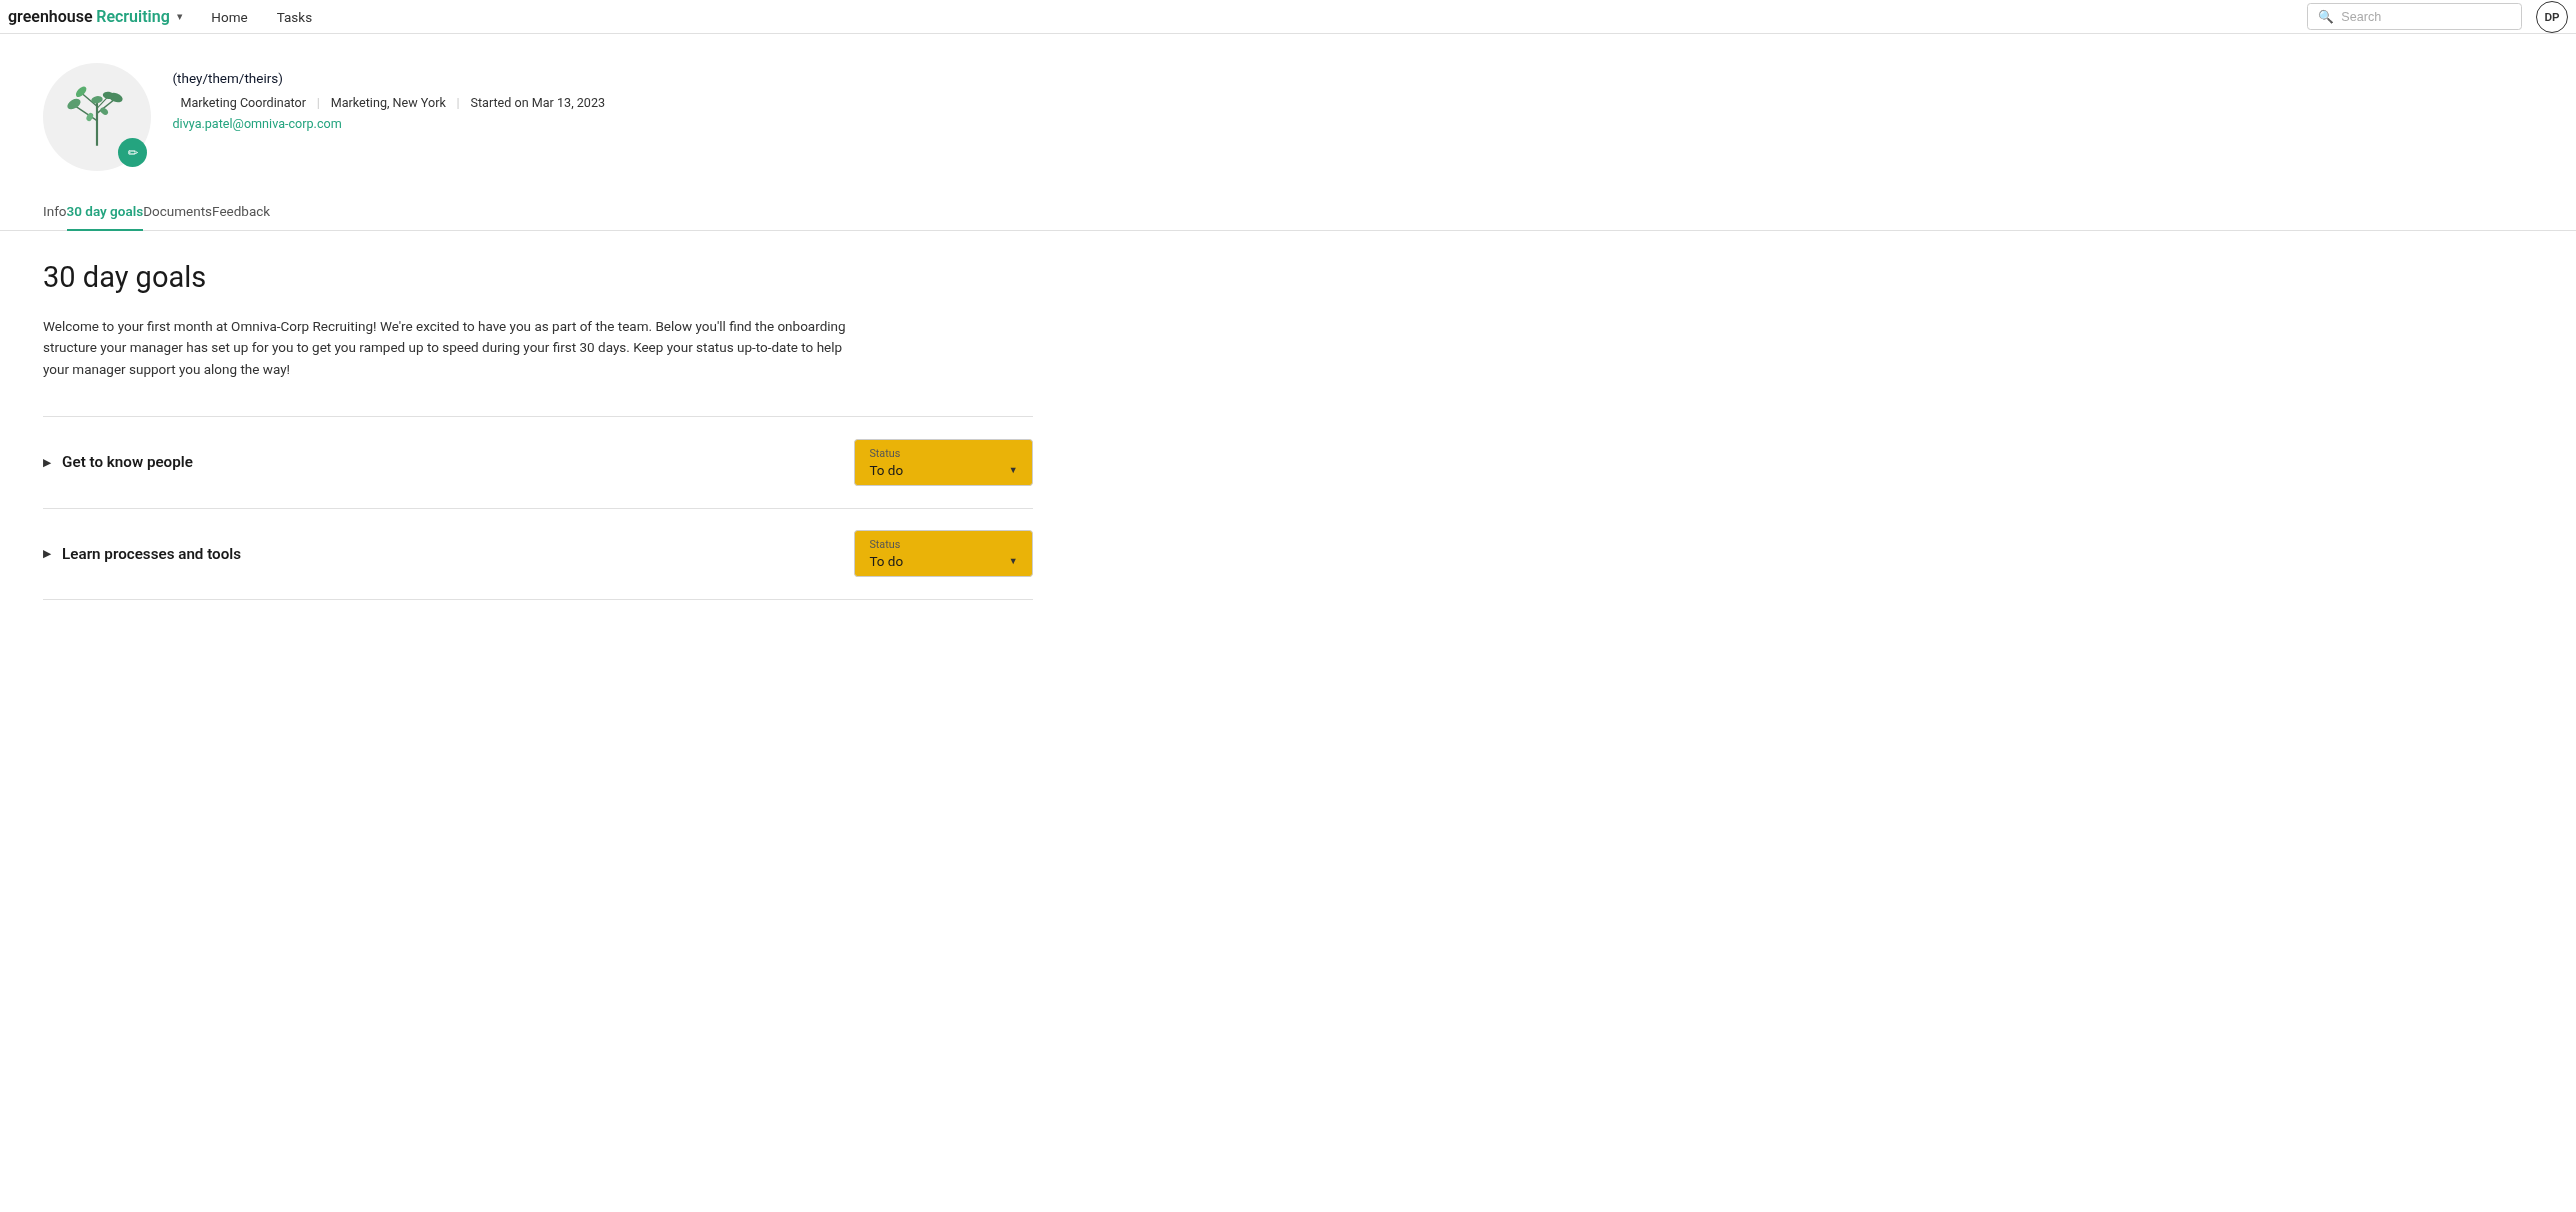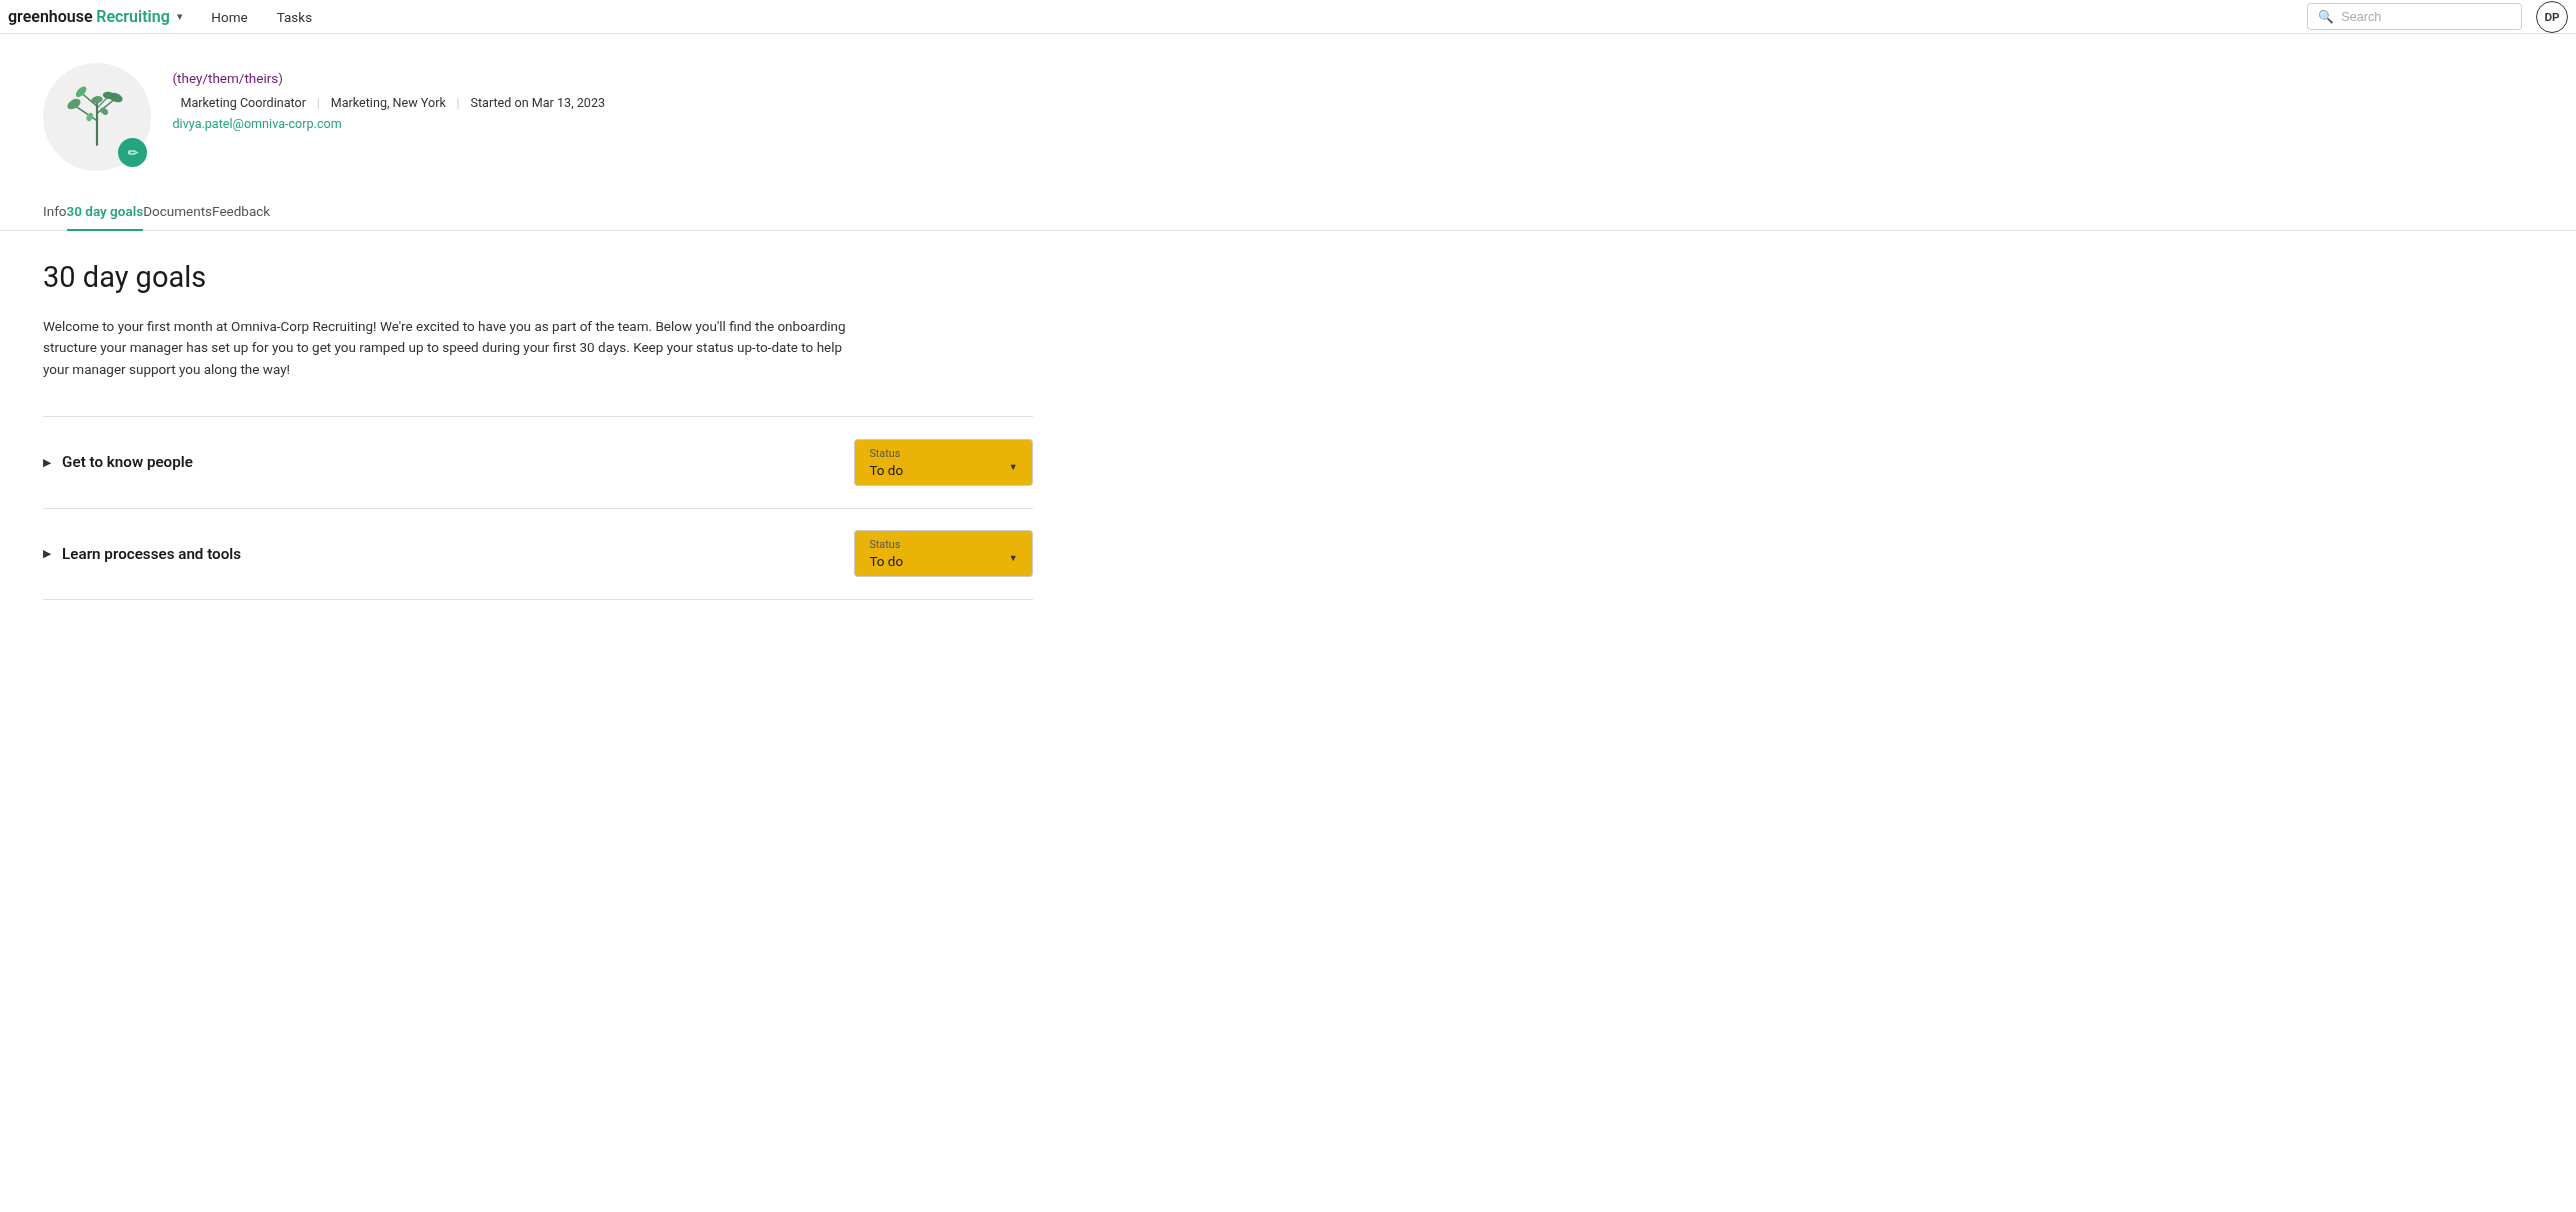--- a/index.html
+++ b/index.html
@@ -168,21 +168,21 @@
 
     .profile-name {
       font-size: 38px;
       font-weight: 400;
       color: #1a3a2a;
       line-height: 1.1;
     }
 
     .profile-pronouns {
       font-size: 13.5px;
-      color: #701a75;
+      color: #0f172a;
     }
 
     .profile-meta {
       display: flex;
       align-items: center;
       gap: 10.8px;
       font-size: 12.6px;
       color: #333;
       margin-top: 3.6px;
     }
@@ -298,20 +298,21 @@
     }
 
     .status-label {
       font-size: 10.8px;
       color: #555;
       margin-bottom: 1.8px;
     }
 
     .status-value-row {
       display: flex;
+      align-items: center;
       justify-content: space-between;
     }
 
     .status-value {
       font-size: 13.5px;
       color: #1a1a1a;
     }
 
     .status-chevron {
       font-size: 9px;

